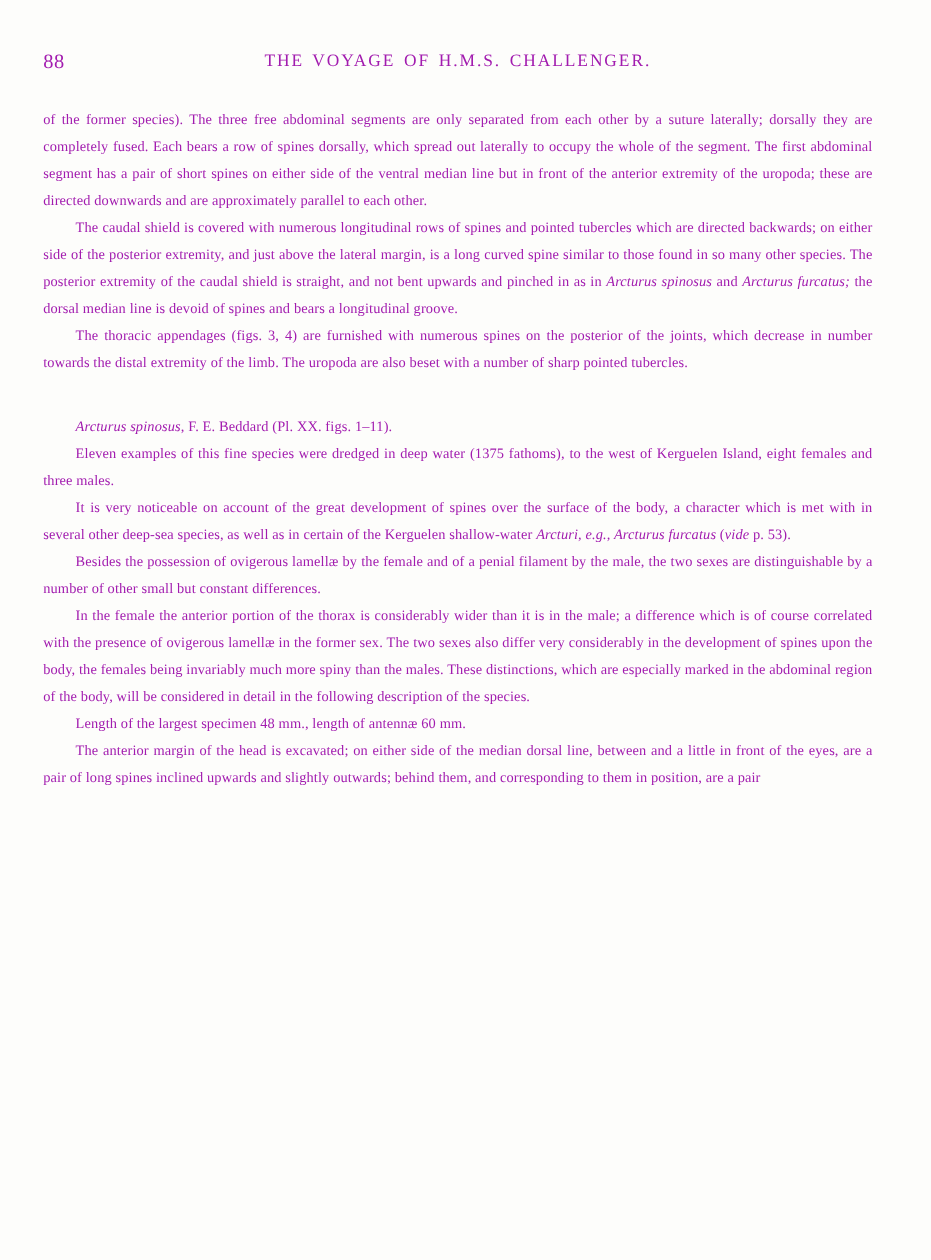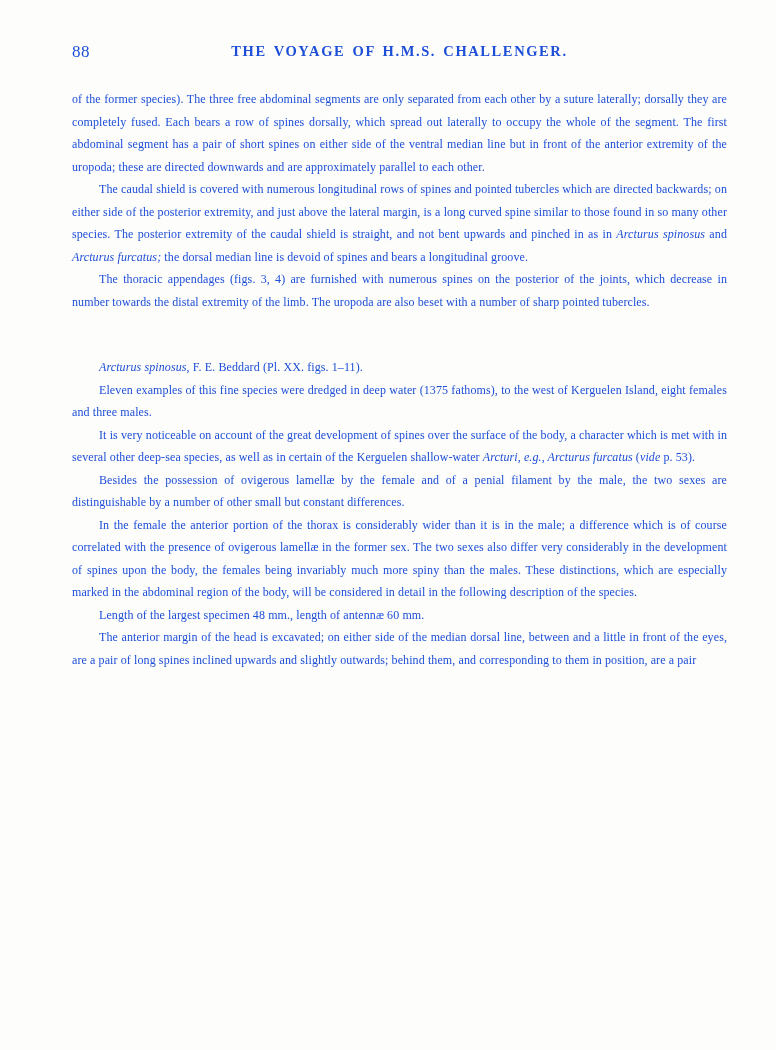--- a/index.html
+++ b/index.html
@@ -6,55 +6,55 @@
   html, body { background: #ffffff; }
   body {
     font-family: "Liberation Serif", "DejaVu Serif", serif;
     -webkit-font-smoothing: antialiased;
   }
   .page {
     position: relative;
     width: 776px;
     height: 1050px;
     background: #fdfdfb;
-    color: #1d4ed8;
-    padding: 42px 49px 0 72px;
+    color: #a21caf;
+    padding: 42px 49px 0 36px;
     overflow: hidden;
   }
   .page-header {
     position: relative;
     height: 22px;
     margin-bottom: 24px;
   }
   .page-number {
     position: absolute;
     left: 0;
     top: 0;
     font-size: 17px;
     letter-spacing: 0.5px;
   }
   .running-title {
     display: block;
     text-align: center;
     font-size: 14.5px;
-    font-weight: bold;
+    font-weight: normal;
     letter-spacing: 1.6px;
     word-spacing: 2px;
     padding-top: 1px;
   }
   .text-blocks p {
     font-size: 12px;
     line-height: 22.5px;
     text-align: justify;
     letter-spacing: 0.1px;
   }
   .text-blocks p.continuation { text-indent: 0; }
   .text-blocks p.body { text-indent: 27px; }
   .text-blocks p.species-heading {
-    margin-top: 43px;
+    margin-top: 31px;
     text-indent: 27px;
     text-align: left;
   }
   .text-blocks p.citation {
     margin-top: 7px;
     margin-bottom: 7px;
     text-align: center;
     text-indent: 0;
     font-size: 13.5px;
     line-height: 18px;

